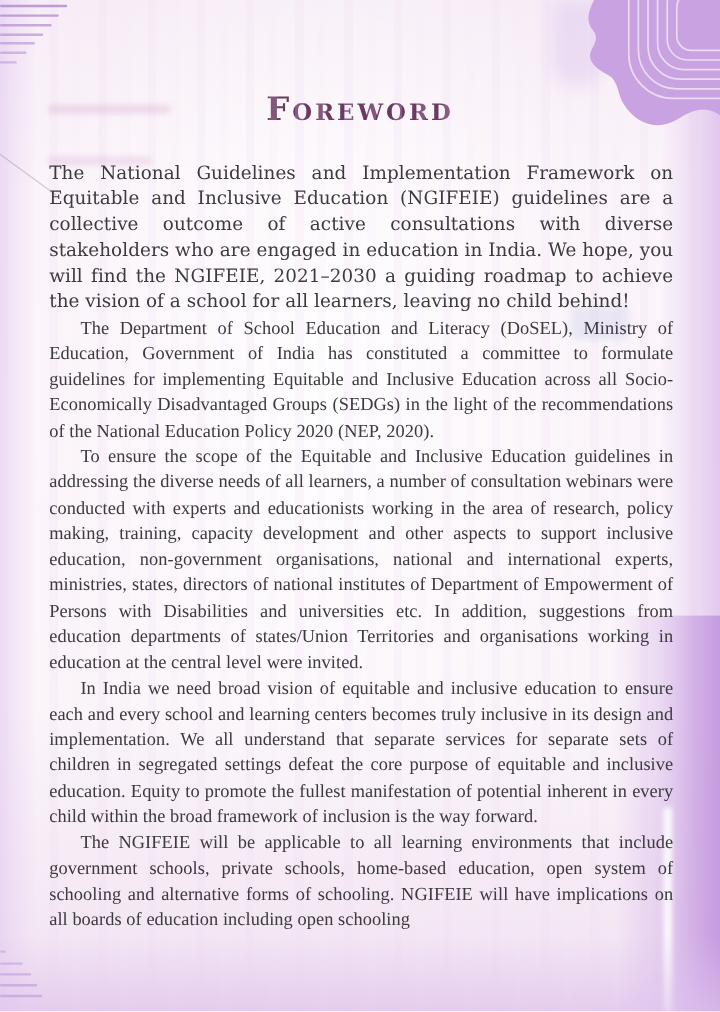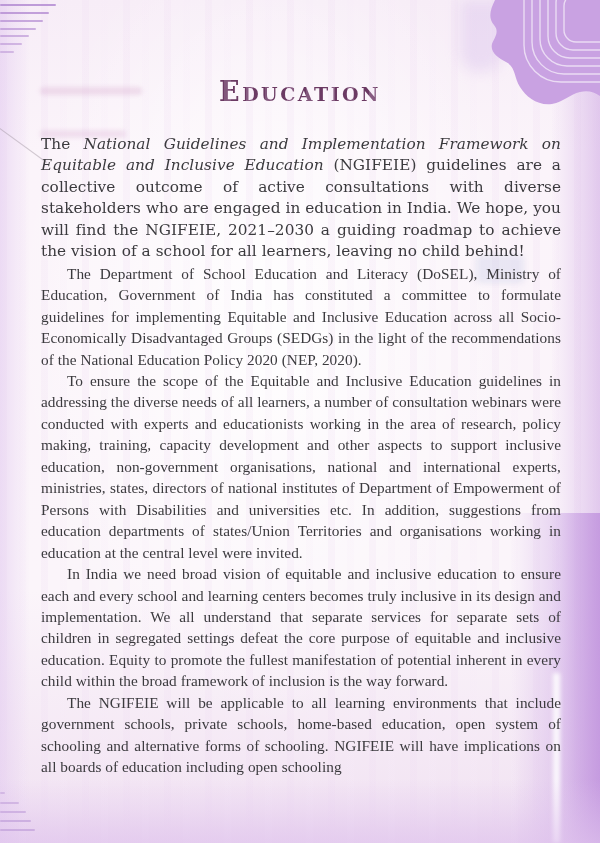--- a/index.html
+++ b/index.html
@@ -65,21 +65,21 @@
     font-family:"DejaVu Serif",serif;font-weight:bold;font-variant:small-caps;
     font-size:27px;letter-spacing:2.5px;color:#6b3a63;
   }
   .content{position:relative;padding:0 39px 0 41px;}
   .content p{
     margin:0;text-align:justify;
     font-size:15.3px;line-height:21.45px;color:#3b3a3e;
     letter-spacing:.05px;
   }
   .content p.indent{text-indent:26px;font-family:Liberation Serif, serif;}
-  .content .it{font-style:italic;}
+  .content .it{}
 </style>
 </head>
 <body>
 
 <div class="page">
 
   <div class="streaks"></div>
   <div class="left-band"></div>
   <div class="right-band"></div>
   <div class="right-band-bottom"></div>
@@ -123,21 +123,21 @@
       <rect x="64" y="-38" width="112" height="112" rx="32"></rect>
       <rect x="56" y="-46" width="128" height="128" rx="37"></rect>
     </g>
   </svg>
 
   <div class="crease"></div>
   <div class="smudge s1"></div>
   <div class="smudge s2"></div>
   <div class="smudge s3"></div>
 
-  <h1 class="title">Education</h1>
+  <h1 class="title">Foreword</h1>
 
   <div class="content">
     <p><span>The </span><span class="it">National Guidelines and Implementation Framework on Equitable and Inclusive Education</span><span> (NGIFEIE) guidelines are a collective outcome of active consultations with diverse stakeholders who are engaged in education in India. We hope, you will find the NGIFEIE, 2021–2030 a guiding roadmap to achieve the vision of a school for all learners, leaving no child behind!</span></p>
     <p class="indent">The Department of School Education and Literacy (DoSEL), Ministry of Education, Government of India has constituted a committee to formulate guidelines for implementing Equitable and Inclusive Education across all Socio-Economically Disadvantaged Groups (SEDGs) in the light of the recommendations of the National Education Policy 2020 (NEP, 2020).</p>
     <p class="indent">To ensure the scope of the Equitable and Inclusive Education guidelines in addressing the diverse needs of all learners, a number of consultation webinars were conducted with experts and educationists working in the area of research, policy making, training, capacity development and other aspects to support inclusive education, non-government organisations, national and international experts, ministries, states, directors of national institutes of Department of Empowerment of Persons with Disabilities and universities etc. In addition, suggestions from education departments of states/Union Territories and organisations working in education at the central level were invited.</p>
     <p class="indent">In India we need broad vision of equitable and inclusive education to ensure each and every school and learning centers becomes truly inclusive in its design and implementation. We all understand that separate services for separate sets of children in segregated settings defeat the core purpose of equitable and inclusive education. Equity to promote the fullest manifestation of potential inherent in every child within the broad framework of inclusion is the way forward.</p>
     <p class="indent">The NGIFEIE will be applicable to all learning environments that include government schools, private schools, home-based education, open system of schooling and alternative forms of schooling. NGIFEIE will have implications on all boards of education including open schooling</p>
   </div>
 
 </div>

